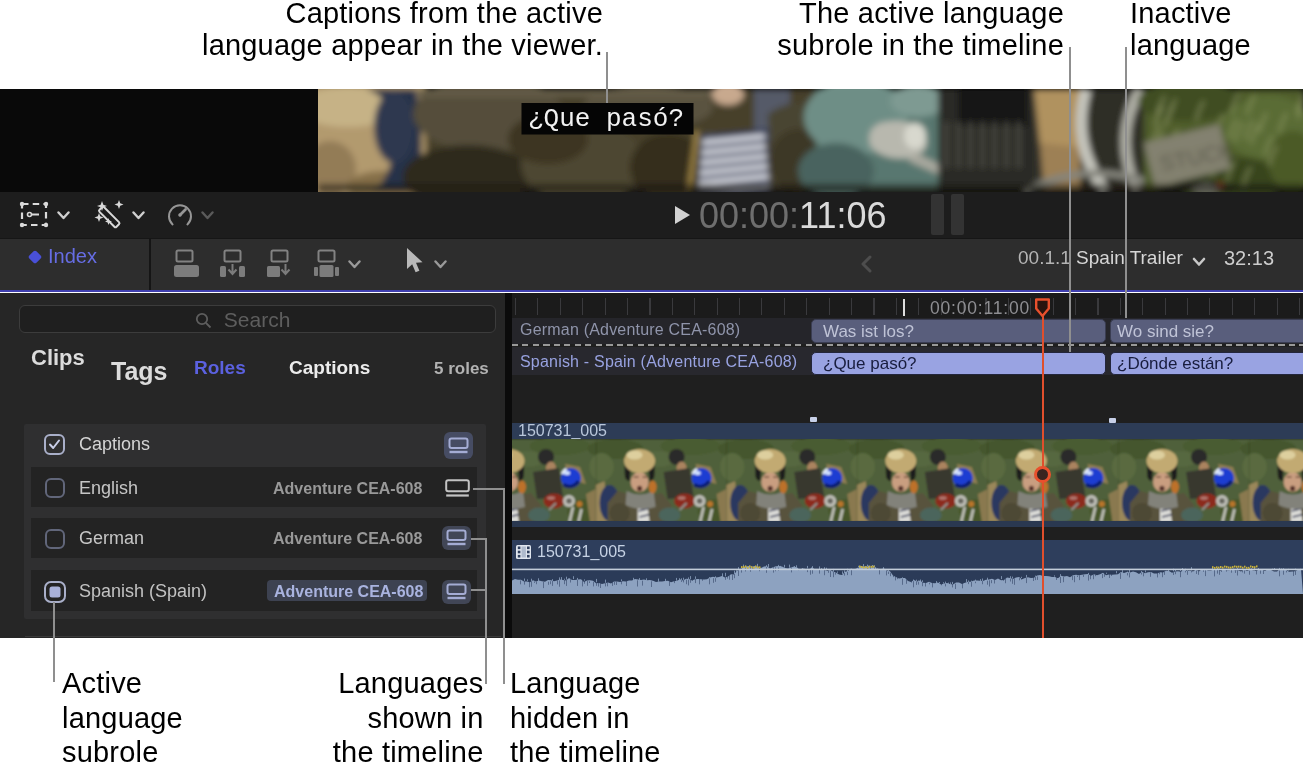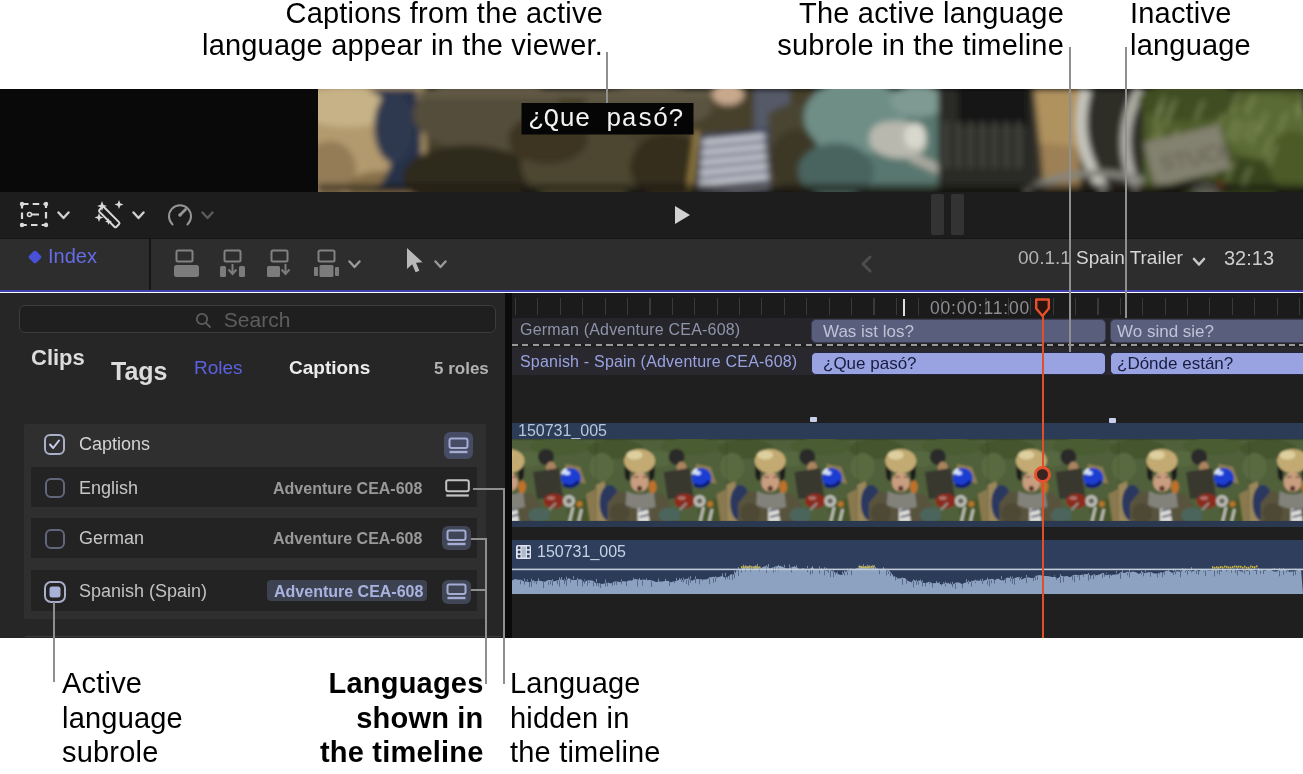--- a/index.html
+++ b/index.html
@@ -155,20 +155,21 @@
       <line x1="13" y1="12" x2="18.5" y2="6.5" stroke="#969696" stroke-width="2.8" stroke-linecap="round"></line>
       <circle cx="13" cy="12" r="1.7" fill="#969696"></circle>
     </svg>
     <svg class="abs" style="left:201px;top:19px;" width="13" height="9" viewBox="0 0 13 9">
         <polyline points="1.5,1.5 6.5,7 11.5,1.5" fill="none" stroke="#5a5a5a" stroke-width="2.4" stroke-linecap="round" stroke-linejoin="round"></polyline>
       </svg>
 
     <svg class="abs" style="left:674px;top:13px;" width="17" height="20" viewBox="0 0 17 20">
         <path d="M1 1 L16 10 L1 19 Z" fill="#d2d2d2"></path>
       </svg>
+    <div class="abs" style="left:699px;top:0px;font-size:36px;line-height:47px;color:#6e6e6e;letter-spacing:0px;">00:00:<span style="color:#dadada;">11:06</span></div>
 
     <div class="abs" style="left:931px;top:2px;width:13px;height:41px;background:#333333;border-radius:2px;"></div>
     <div class="abs" style="left:951px;top:2px;width:13px;height:41px;background:#333333;border-radius:2px;"></div>
   </div>
 
   <div class="abs" style="left:0;top:238px;width:1303px;height:52px;background:#2d2d2d;">
     <div class="abs" style="left:0;top:0;width:1303px;height:1px;background:#161616;"></div>
 
     <div class="abs" style="left:30px;top:14px;width:10px;height:10px;background:#4950d8;transform:rotate(45deg);border-radius:2px;"></div>
     <div class="abs" style="left:48px;top:7px;font-size:20px;color:#666de4;">Index</div>
@@ -227,21 +228,21 @@
     <div class="abs" style="left:195px;top:15px;width:140px;height:22px;color:#5e5e5e;font-size:21px;">
       <svg width="17" height="17" viewBox="0 0 17 17" style="vertical-align:-2px;">
           <circle cx="7" cy="7" r="5.2" fill="none" stroke="#5e5e5e" stroke-width="1.8"></circle>
           <line x1="11" y1="11" x2="15.5" y2="15.5" stroke="#5e5e5e" stroke-width="1.8"></line>
         </svg>
       <span style="margin-left:6px;">Search</span>
     </div>
 
     <div class="abs" style="left:31px;top:52px;font-size:22px;font-weight:bold;color:#dcdcdc;">Clips</div>
     <div class="abs" style="left:111px;top:64px;font-size:25px;font-weight:bold;color:#dcdcdc;">Tags</div>
-    <div class="abs" style="left:194px;top:64px;font-size:19px;font-weight:normal;color:#5b61e0;">Roles</div>
+    <div class="abs" style="left:194px;top:64px;font-size:19px;font-weight:bold;color:#5b61e0;">Roles</div>
     <div class="abs" style="left:289px;top:64px;font-size:19px;font-weight:bold;color:#ececec;">Captions</div>
     <div class="abs" style="left:434px;top:66px;font-size:17px;font-weight:bold;color:#b2b2b2;">5 roles</div>
 
     <div class="abs" style="left:24px;top:131.5px;width:462px;height:195px;background:#2f2f30;border-radius:2px;"></div>
     <div class="abs" style="left:25px;top:343px;width:476px;height:1px;background:#3a3a3a;"></div>
 
     <svg class="abs" style="left:44px;top:141px;" width="21" height="21" viewBox="0 0 21 21">
       <rect x="1" y="1" width="19" height="19" rx="5" fill="none" stroke="#a9afc9" stroke-width="2"></rect>
       <polyline points="6,10.5 9.2,14 15,6.5" fill="none" stroke="#c9cee8" stroke-width="2" stroke-linecap="round" stroke-linejoin="round"></polyline>
     </svg>
@@ -752,21 +753,21 @@
     <svg class="abs" style="left:522px;top:5px;" width="17" height="20" viewBox="0 0 17 20">
       <path d="M2.2 1.5 H14.8 V10.5 L8.5 18 L2.2 10.5 Z" fill="#2a140e" stroke="#e8502d" stroke-width="2.4" stroke-linejoin="round"></path>
     </svg>
     <div class="abs" style="left:529.5px;top:22px;width:2px;height:323.5px;background:#e04f2c;"></div>
     <svg class="abs" style="left:521px;top:172px;" width="19" height="19" viewBox="0 0 19 19">
       <circle cx="9.5" cy="9.5" r="7" fill="#3a2420" stroke="#e8502d" stroke-width="3"></circle>
     </svg>
   </div>
 
   <div class="ann" style="top:666px;left:62px;line-height:34.5px;">Active<br>language<br>subrole</div>
-  <div class="ann" style="top:666px;right:819.5px;text-align:right;line-height:34.5px;font-weight:bold;">Languages<br>shown in<br>the timeline</div>
+  <div class="ann" style="top:666px;right:819.5px;text-align:right;line-height:34.5px;">Languages<br>shown in<br>the timeline</div>
   <div class="ann" style="top:666px;left:510px;line-height:34.5px;">Language<br>hidden in<br>the timeline</div>
 
   <div class="cline" style="left:606px;top:52px;width:2px;height:51px;"></div>
   <div class="cline" style="left:1069px;top:47px;width:2px;height:305px;"></div>
   <div class="cline" style="left:1124.5px;top:47px;width:2px;height:271px;"></div>
   <div class="cline" style="left:53px;top:602px;width:2px;height:80px;"></div>
   <div class="cline" style="left:471px;top:538px;width:15px;height:2px;"></div>
   <div class="cline" style="left:471px;top:589px;width:15px;height:2px;"></div>
   <div class="cline" style="left:484.5px;top:538px;width:2px;height:146px;"></div>
   <div class="cline" style="left:473px;top:488px;width:30px;height:2px;"></div>

